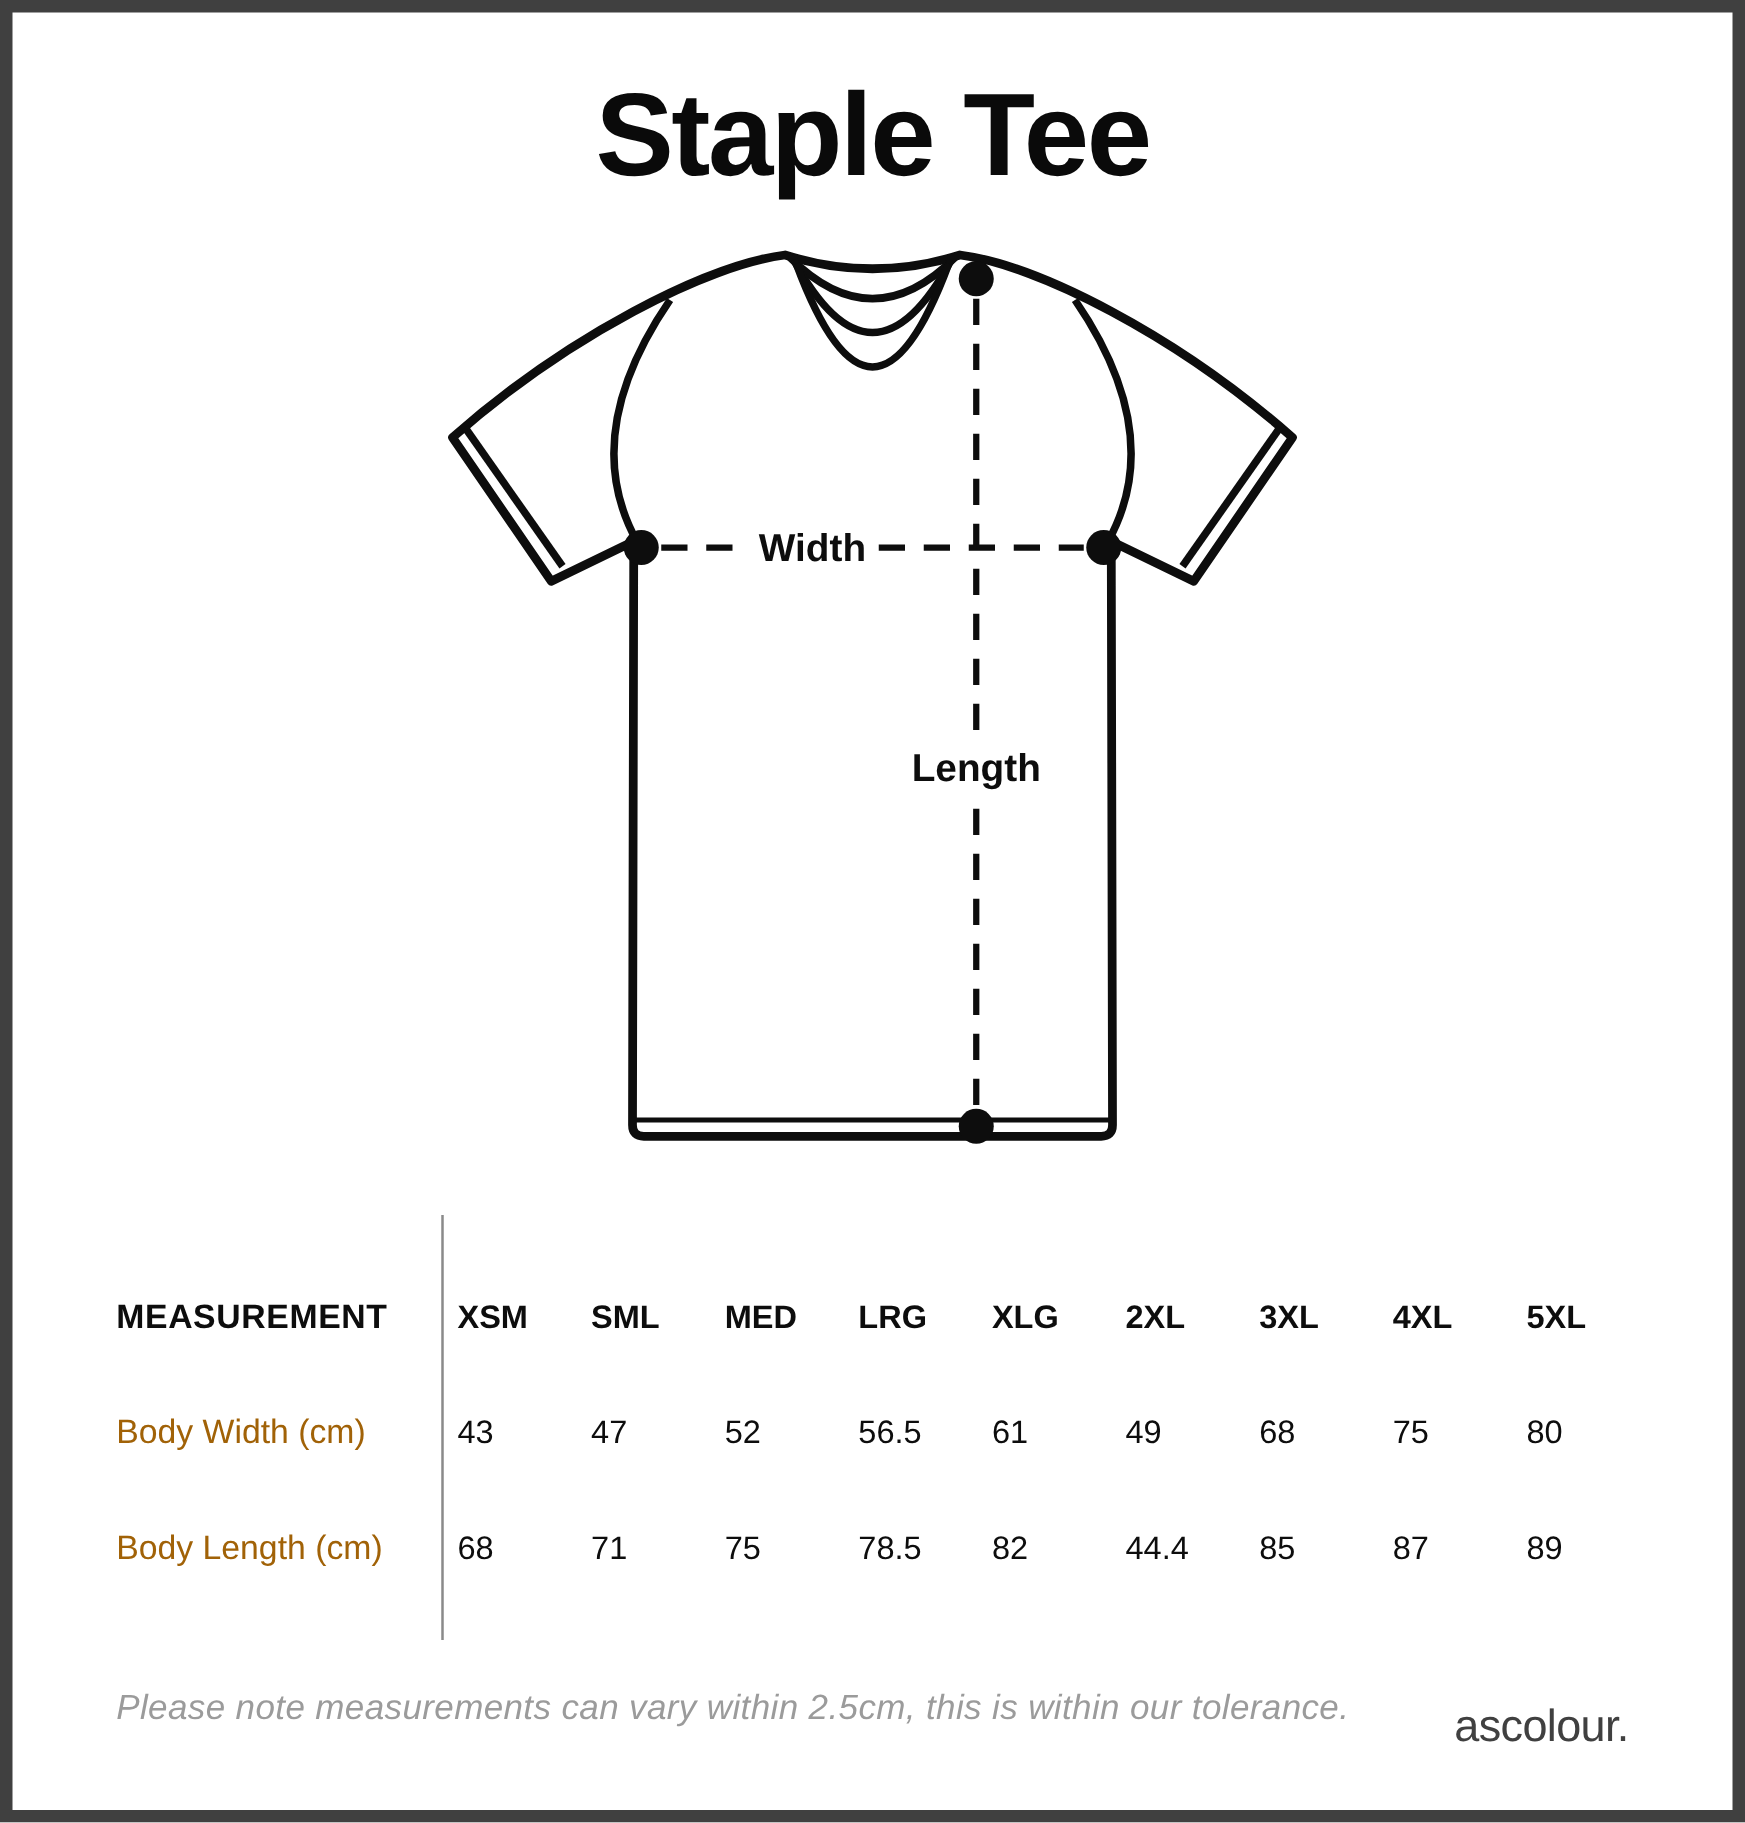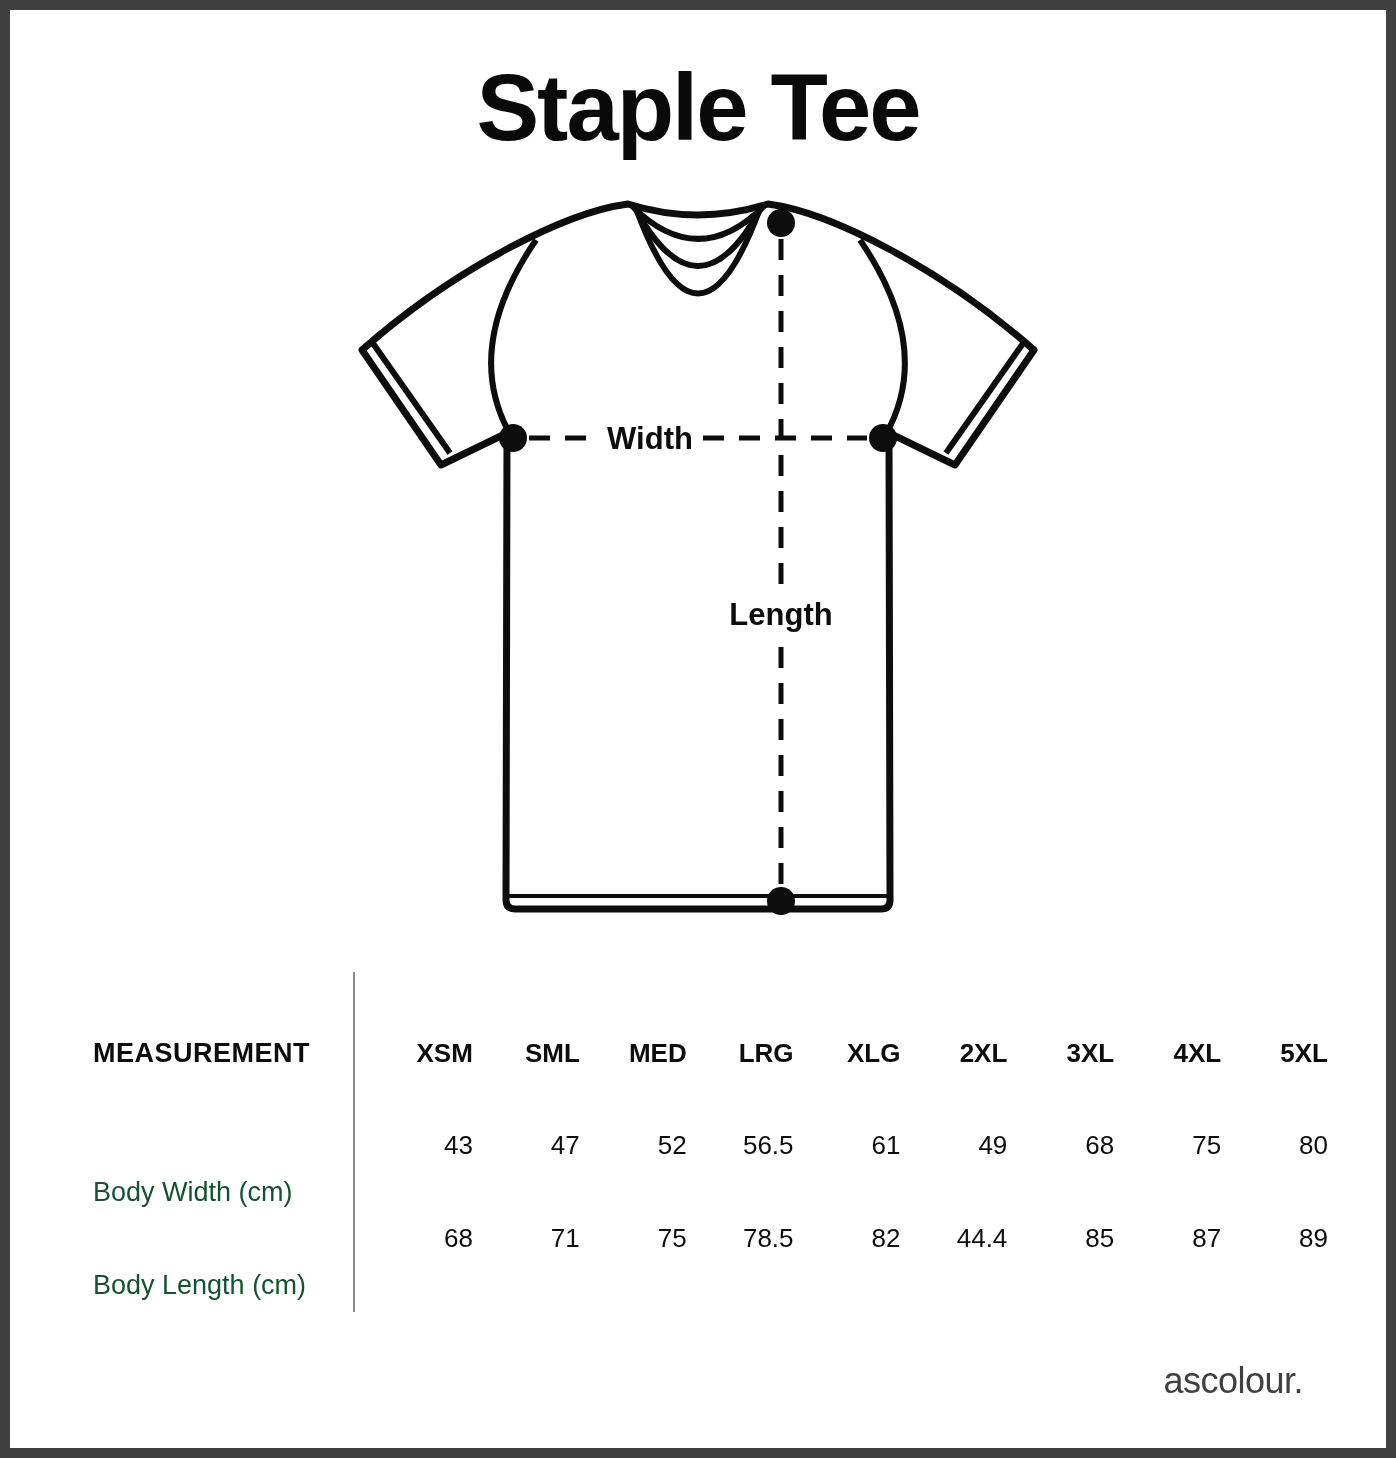--- a/index.html
+++ b/index.html
@@ -31,27 +31,27 @@
   .divider {
     position:absolute; left:343px; top:962px;
     width:2px; height:340px; background:#8a8a8a;
   }
   .t-row { position:absolute; left:0; width:1376px; height:32px; }
   .t-row .row-label {
     position:absolute; left:83px; top:0;
     font-size:27px; line-height:32px; white-space:nowrap;
   }
   .t-row .row-label.header { font-weight:bold; color:#0d0d0d; letter-spacing:0.5px; }
-  .t-row .row-label.muted { color:#14532d;margin-top:47px; }
+  .t-row .row-label.muted { color:#a16207; }
   .t-row .cells {
     position:absolute; left:356px; top:0; width:962px; height:32px;
     display:grid; grid-template-columns:repeat(9, 1fr);
   }
   .t-row .cells span {
-    text-align:right; font-size:26px; line-height:32px; white-space:nowrap;
+    text-align:left; font-size:26px; line-height:32px; white-space:nowrap;
   }
   .t-row.header-row .cells span { font-weight:bold; }
   .row-header   { top:1027px; }
   .row-width    { top:1119px; }
   .row-length   { top:1212px; }
   .footer-note {
     position:absolute; left:83px; top:1340px;
     font-size:28px; font-style:italic; color:#9b9b9b;
     letter-spacing:0.3px; white-space:nowrap;
   }
@@ -152,15 +152,16 @@
       <span>75</span>
       <span>78.5</span>
       <span>82</span>
       <span>44.4</span>
       <span>85</span>
       <span>87</span>
       <span>89</span>
     </div>
   </div>
 
+  <div class="footer-note">Please note measurements can vary within 2.5cm, this is within our tolerance.</div>
   <div class="brand-logo">ascolour.</div>
 
 </div>
 
 </body></html>

